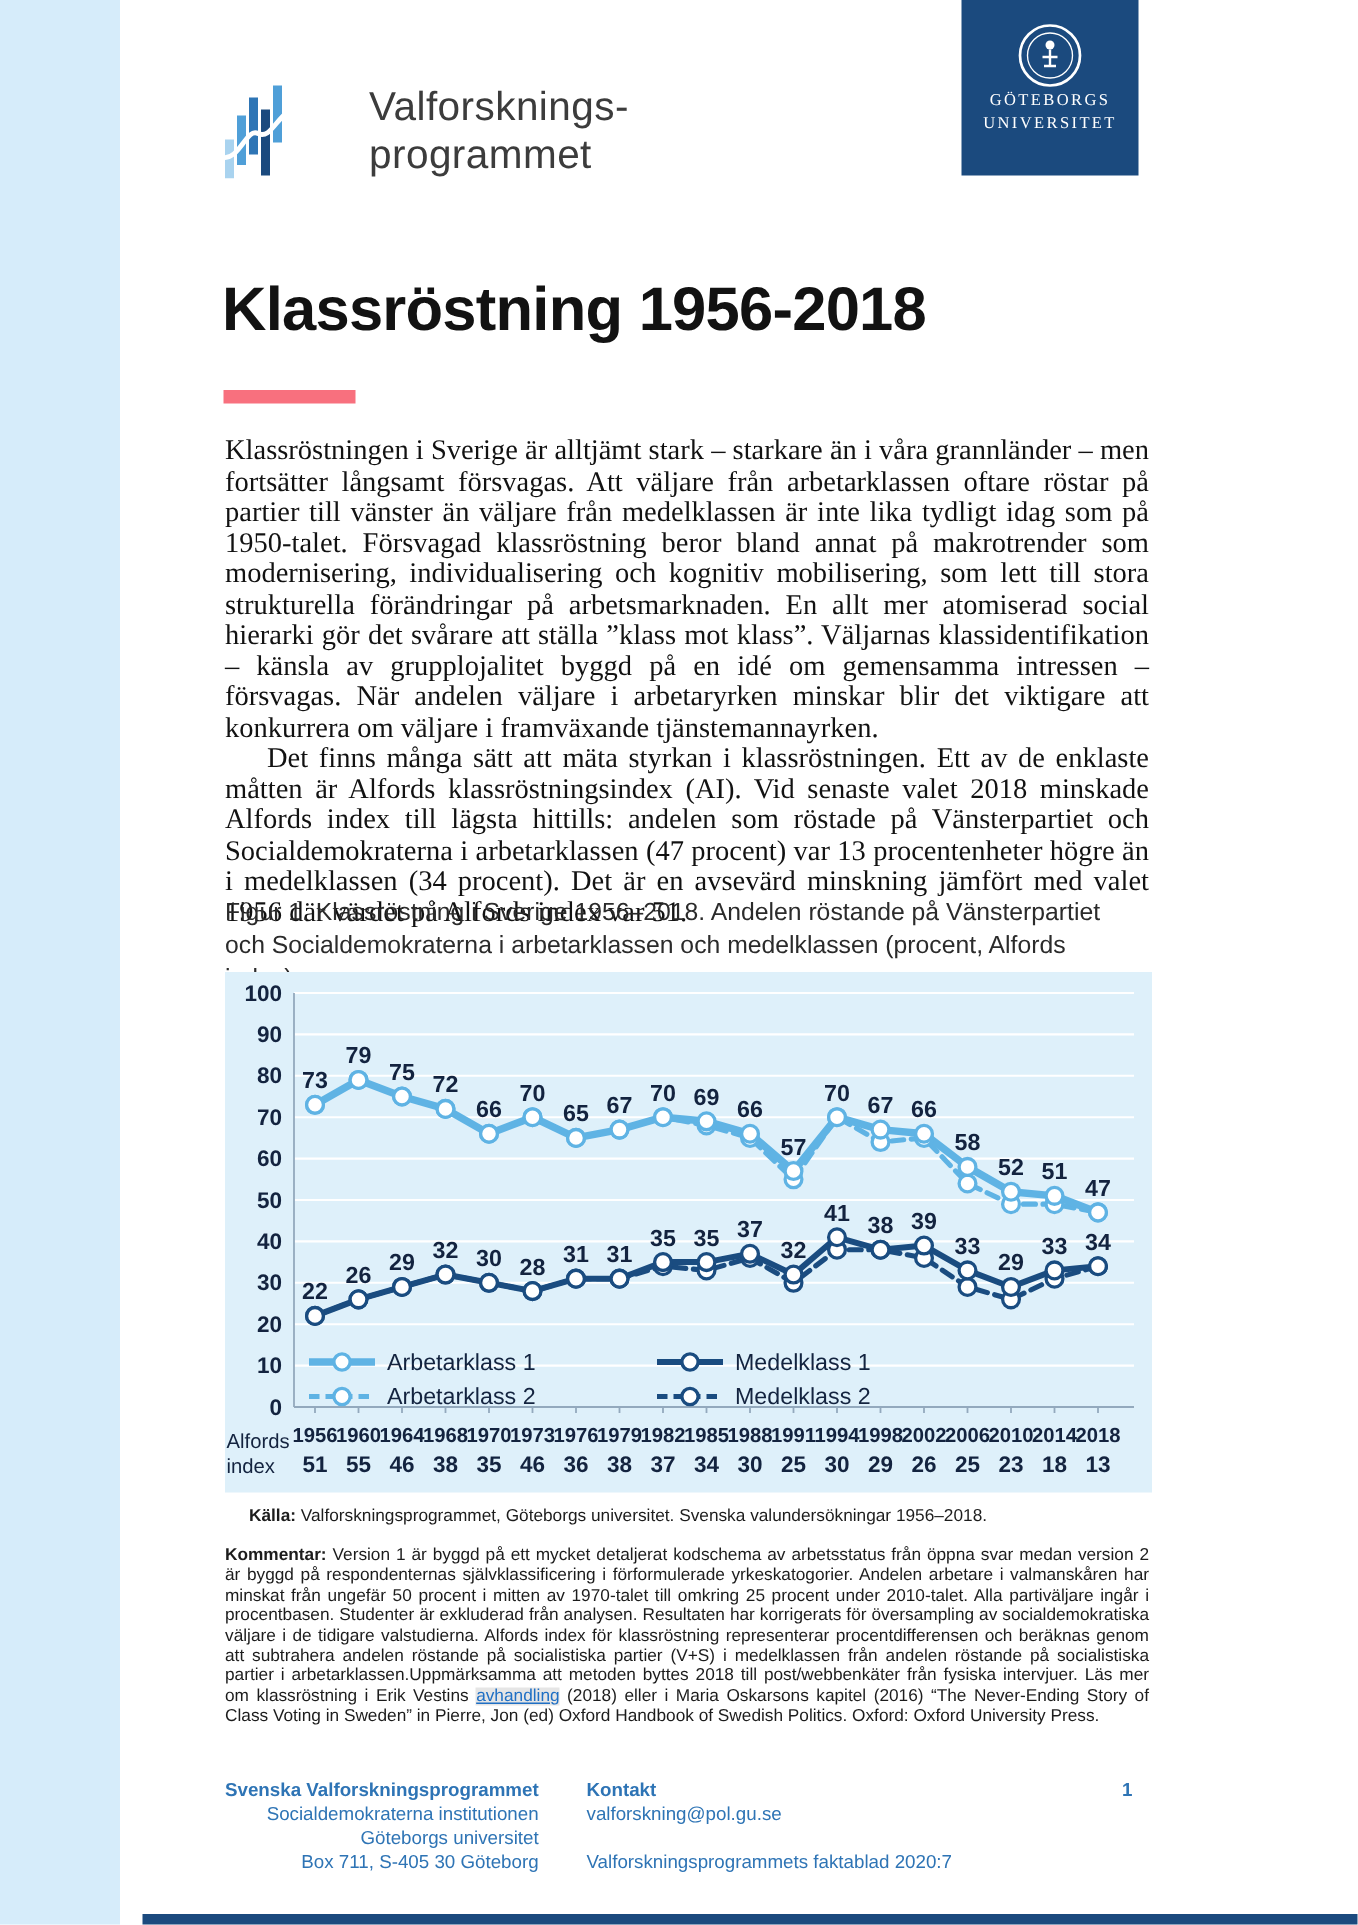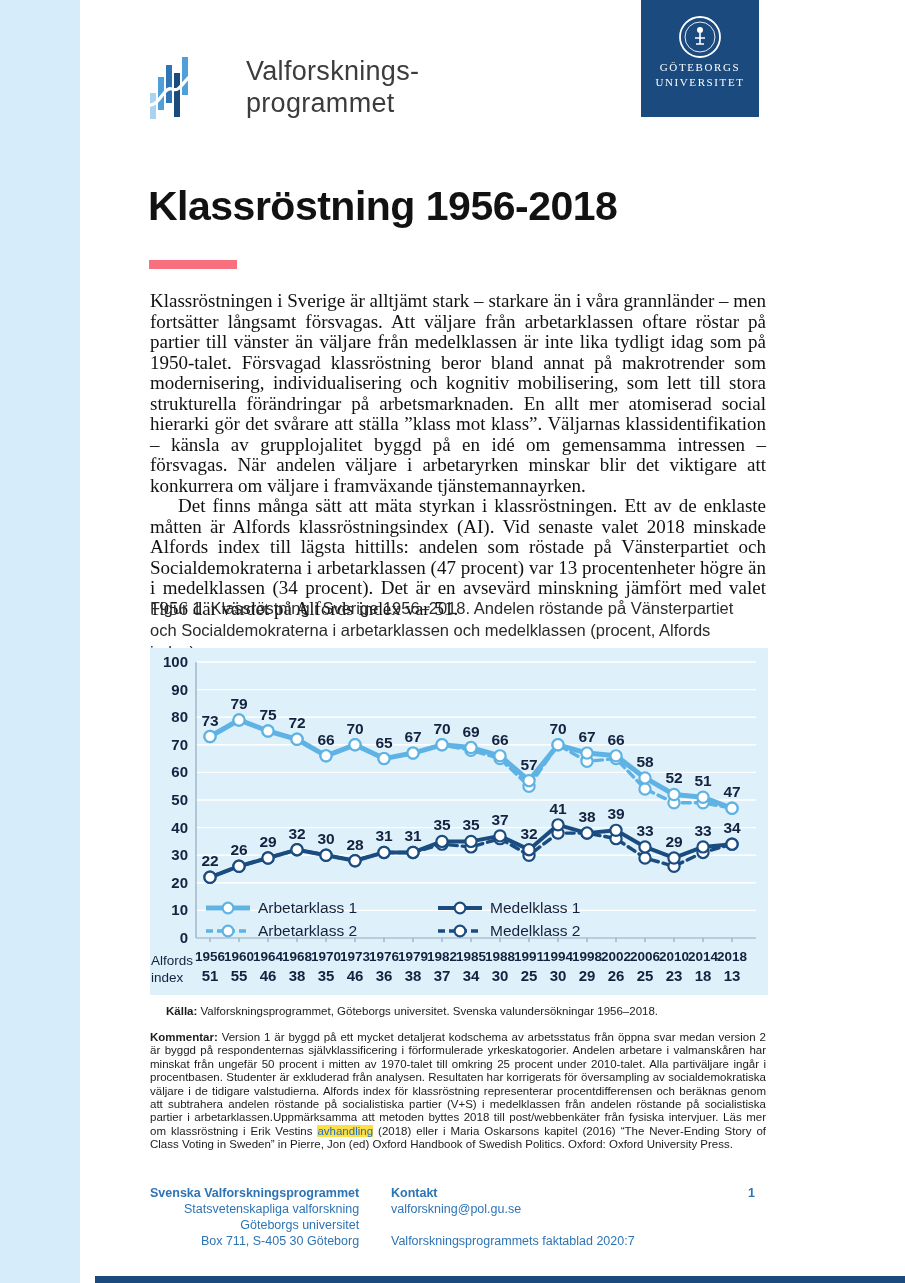--- a/index.html
+++ b/index.html
@@ -36,21 +36,21 @@
                  font-size:16.5px; line-height:22px; color:#2b2b2b; }
 
   
   .chart-panel { position:absolute; left:150px; top:648px; width:618px; height:347px; background:#def0fa; }
 
   
   .source-line { position:absolute; left:150px; top:1005px; width:618px; font-size:11.5px; color:#1c1c1c;padding-left:16px; }
   .comment-block { position:absolute; left:150px; top:1031px; width:616px; font-size:11.5px;
                    line-height:13.4px; text-align:justify; color:#1c1c1c; }
   .bold { font-weight:700; }
-  .doc-link { color:#1f6fc4; background:#fde047; cursor:pointer; }
+  .doc-link { color:#1f6fc4; text-decoration:underline; background:#e5e5e5; cursor:pointer; }
 
   
   .footer { position:absolute; left:0; top:1185px; width:905px; color:#2e74b5; font-size:12.5px; line-height:16px; }
   .footer .col-org { position:absolute; left:150px; top:0;text-align:right; }
   .footer .col-contact { position:absolute; left:391px; top:0; }
   .footer .page-num { position:absolute; left:700px; top:0; width:55px; text-align:right; font-weight:700; }
   .footer .spacer { height:16px; }
   .bottom-bar { position:absolute; left:95px; top:1276px; width:810px; height:7px; background:#1b4a7e; }
 </style>
 </head>
@@ -339,21 +339,21 @@
   <span class="bold">Källa:</span><span> Valforskningsprogrammet, Göteborgs universitet. Svenska valundersökningar 1956–2018.</span>
 </div>
 
 <div class="comment-block">
   <span class="bold">Kommentar:</span><span> Version 1 är byggd på ett mycket detaljerat kodschema av arbetsstatus från öppna svar medan version 2 är byggd på respondenternas självklassificering i förformulerade yrkeskatogorier. Andelen arbetare i valmanskåren har minskat från ungefär 50 procent i mitten av 1970-talet till omkring 25 procent under 2010-talet. Alla partiväljare ingår i procentbasen. Studenter är exkluderad från analysen. Resultaten har korrigerats för översampling av socialdemokratiska väljare i de tidigare valstudierna. Alfords index för klassröstning representerar procentdifferensen och beräknas genom att subtrahera andelen röstande på socialistiska partier (V+S) i medelklassen från andelen röstande på socialistiska partier i arbetarklassen.Uppmärksamma att metoden byttes 2018 till post/webbenkäter från fysiska intervjuer. Läs mer om klassröstning i Erik Vestins </span><span class="doc-link">avhandling</span><span> (2018) eller i Maria Oskarsons kapitel (2016) “The Never-Ending Story of Class Voting in Sweden” in Pierre, Jon (ed) Oxford Handbook of Swedish Politics. Oxford: Oxford University Press.</span>
 </div>
 
 <div class="footer">
   <div class="col-org">
     <div class="bold">Svenska Valforskningsprogrammet</div>
-    <div>Statsvetenskapliga valforskning</div>
+    <div>Socialdemokraterna institutionen</div>
     <div>Göteborgs universitet</div>
     <div>Box 711, S-405 30 Göteborg</div>
   </div>
   <div class="col-contact">
     <div class="bold">Kontakt</div>
     <div>valforskning@pol.gu.se</div>
     <div class="spacer"></div>
     <div>Valforskningsprogrammets faktablad 2020:7</div>
   </div>
   <div class="page-num">1</div>

